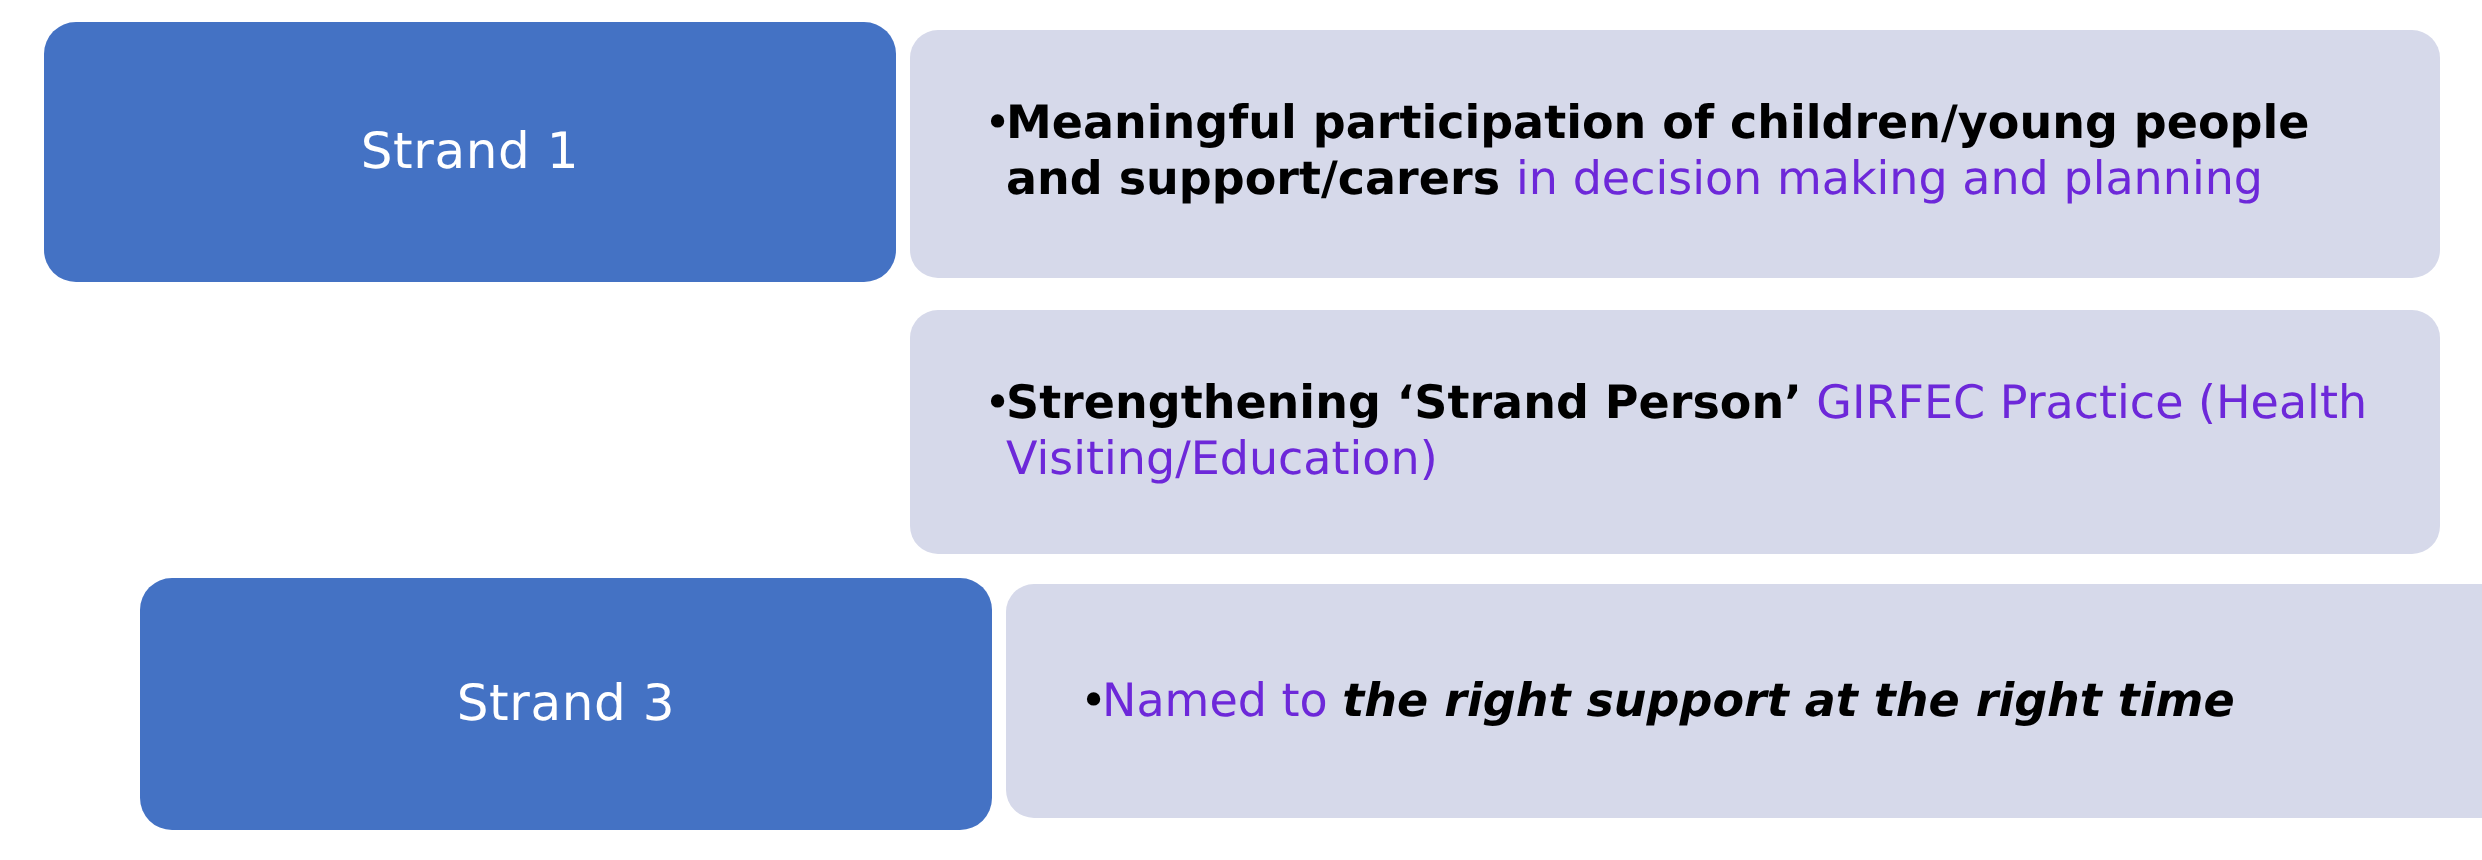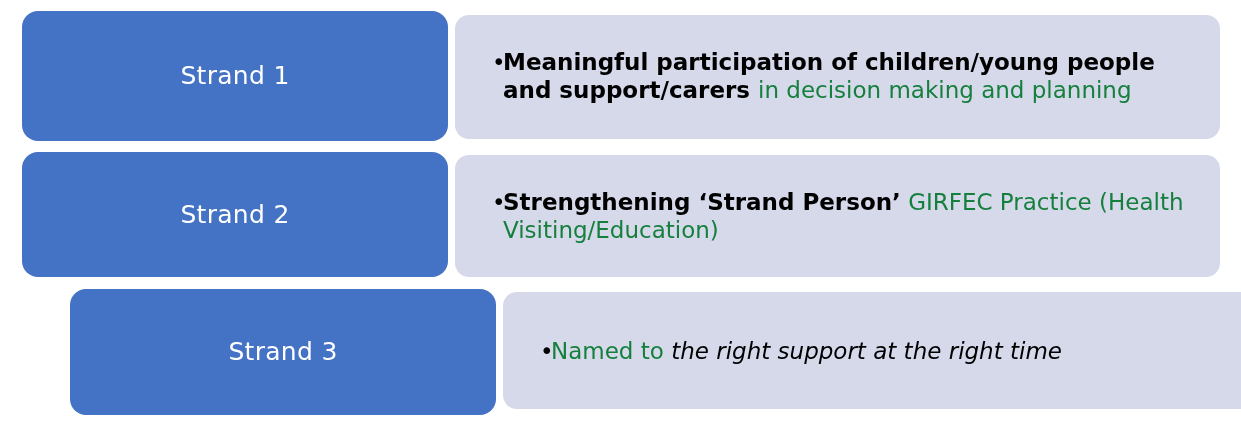--- a/index.html
+++ b/index.html
@@ -90,22 +90,22 @@
 
   .desc-text {
     color: #000000;
     font-size: 23px;
     line-height: 1.22;
     margin: 0;
     text-indent: 0;
   }
 
   .seg-bold   { font-weight: bold; }
-  .seg-normal { font-weight: normal; color: #15803d; }
-  .seg-bolditalic { font-weight: normal; font-style: italic; }
+  .seg-normal { font-weight: normal; color: #6d28d9; }
+  .seg-bolditalic { font-weight: bold; font-style: italic; }
 
   
   .strand-row.r0 .desc-inner { transform: translateY(-1px); }
   .strand-row.r1 .desc-inner { transform: translateY(0px); }
   .strand-row.r2 .desc-inner { transform: translateY(1px); }
 </style>
 </head>
 <body>
 
 <div class="diagram">
@@ -118,23 +118,20 @@
       <div class="desc-inner">
         <span class="bullet-dot">•</span>
         <p class="desc-text">
           <span class="seg-bold">Meaningful participation of children/young people and support/carers </span><span class="seg-normal">in decision making and planning</span>
         </p>
       </div>
     </div>
   </div>
 
   <div class="strand-row r1">
-    <div class="strand-label">
-      <span class="strand-label-text">Strand 2</span>
-    </div>
     <div class="strand-desc">
       <div class="desc-inner">
         <span class="bullet-dot">•</span>
         <p class="desc-text">
           <span class="seg-bold">Strengthening ‘Strand Person’</span><span class="seg-normal"> GIRFEC Practice (Health Visiting/Education)</span>
         </p>
       </div>
     </div>
   </div>
 

